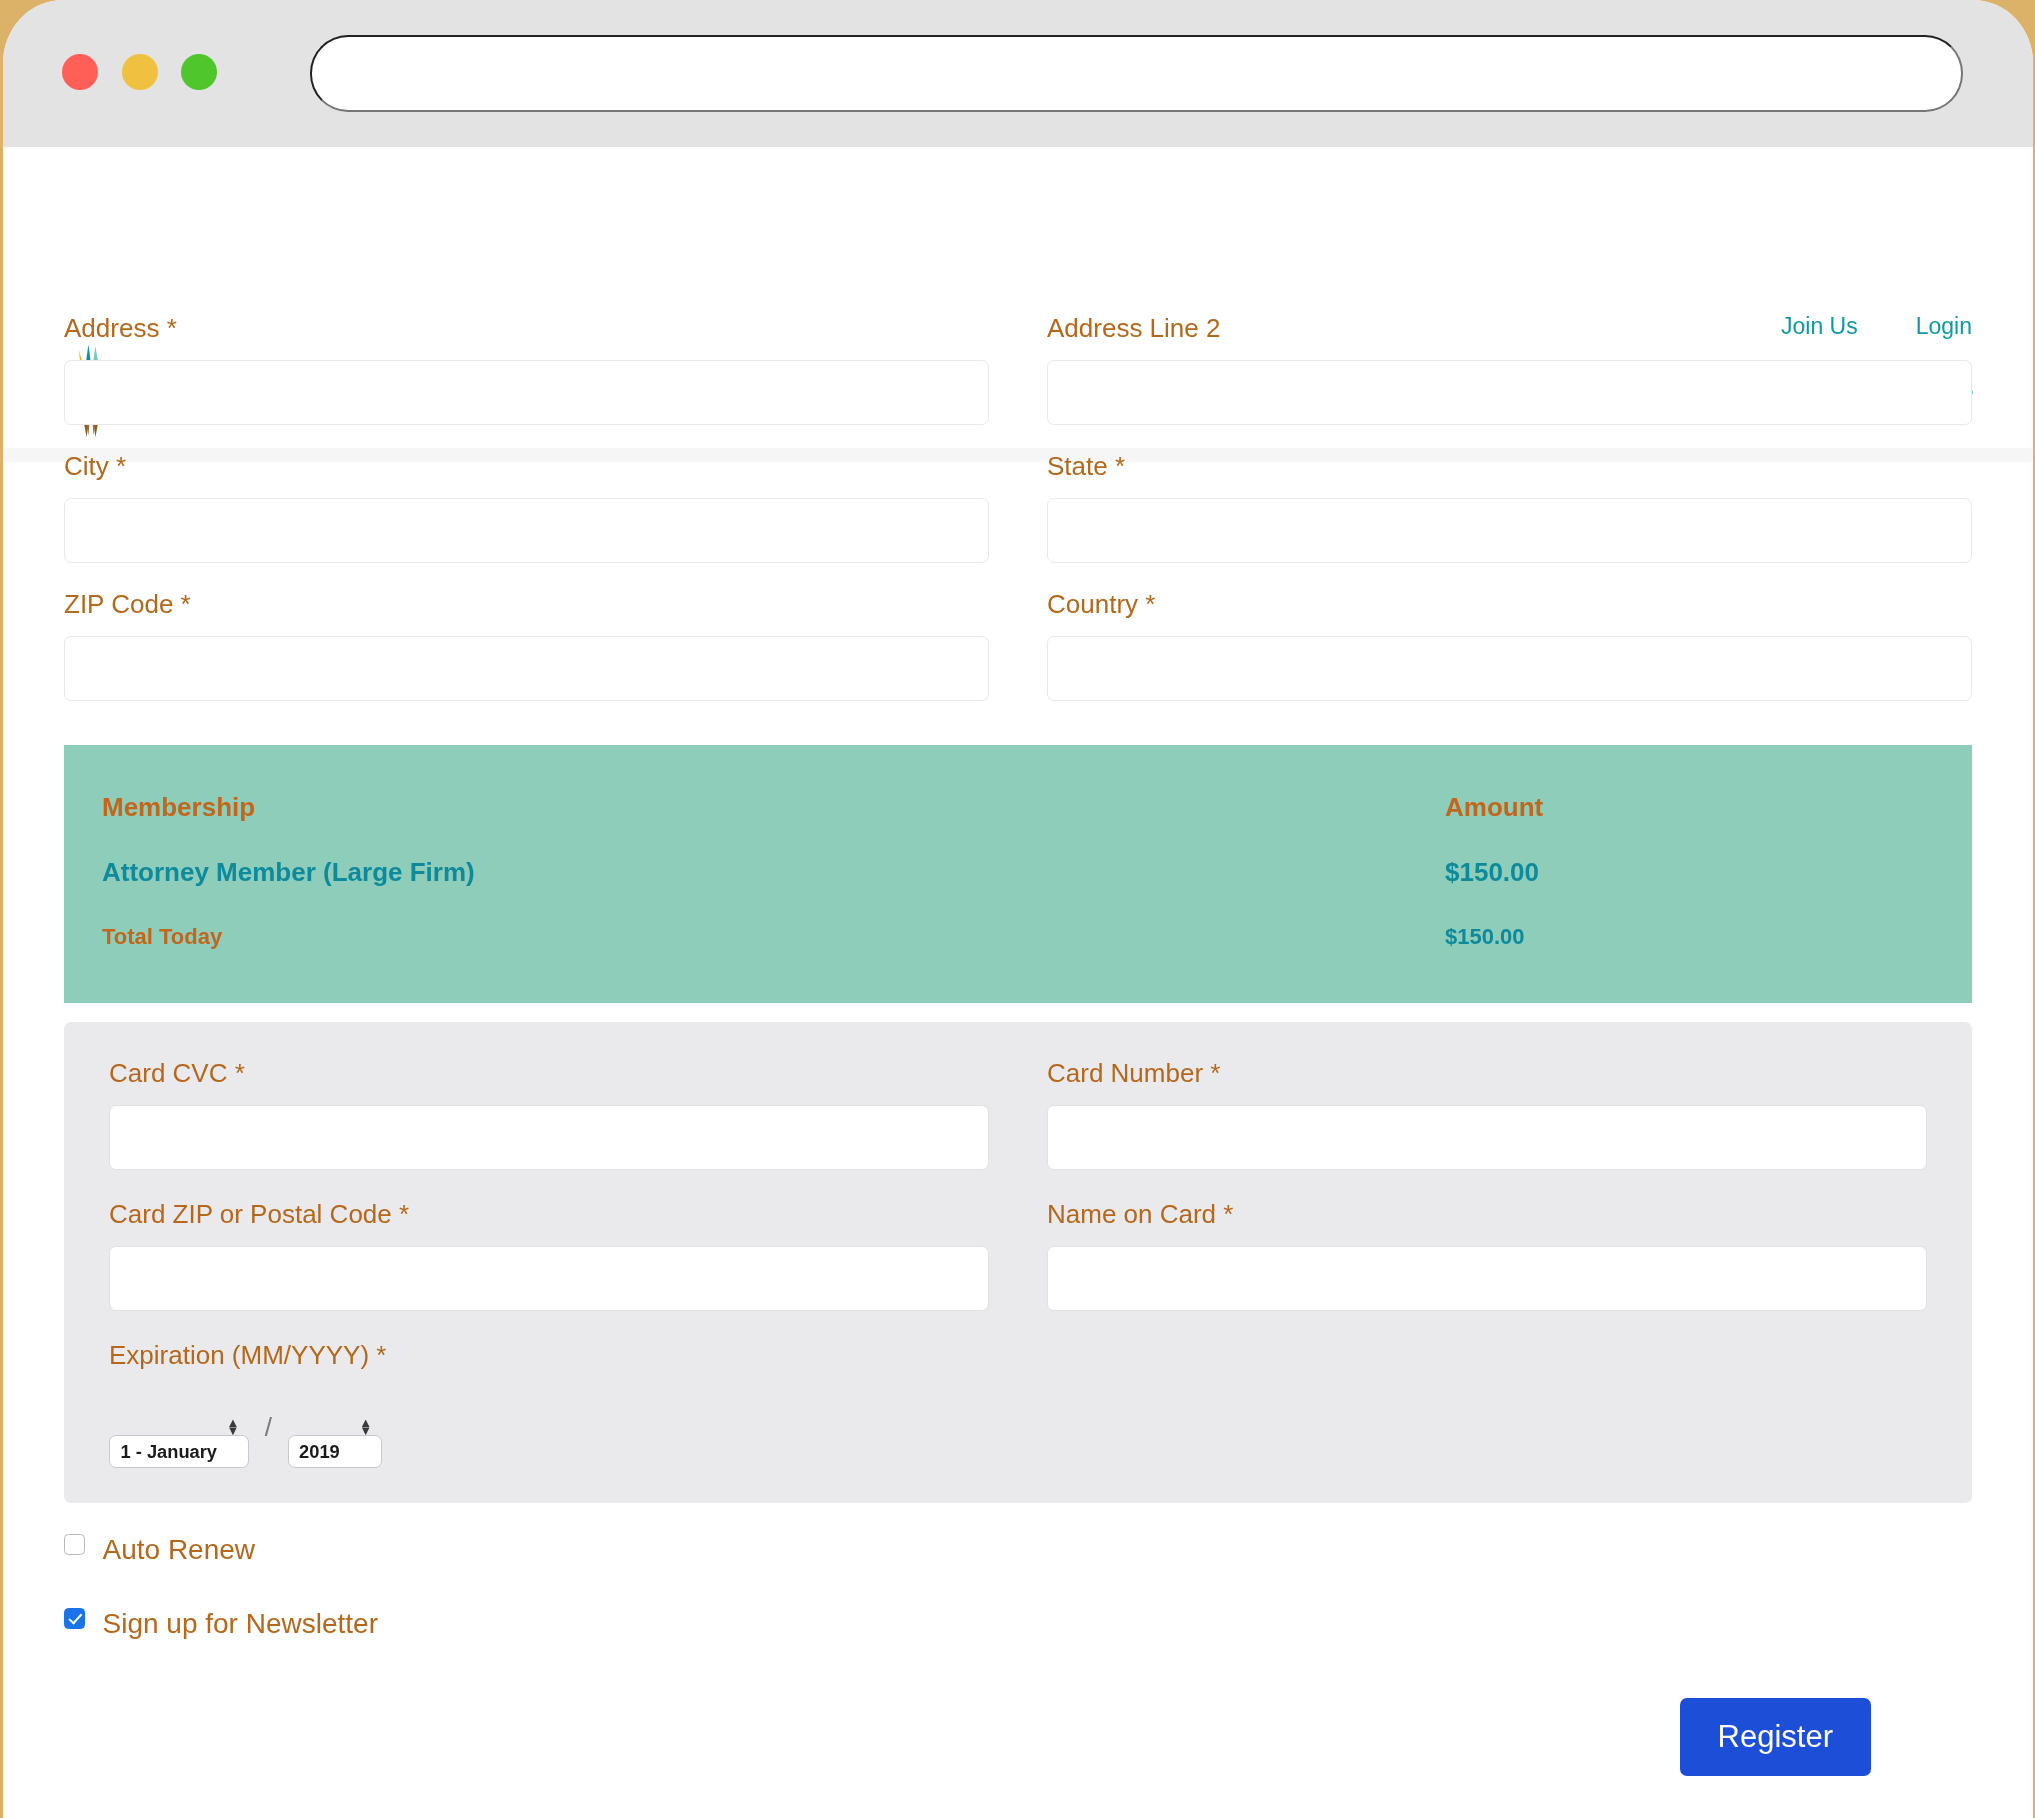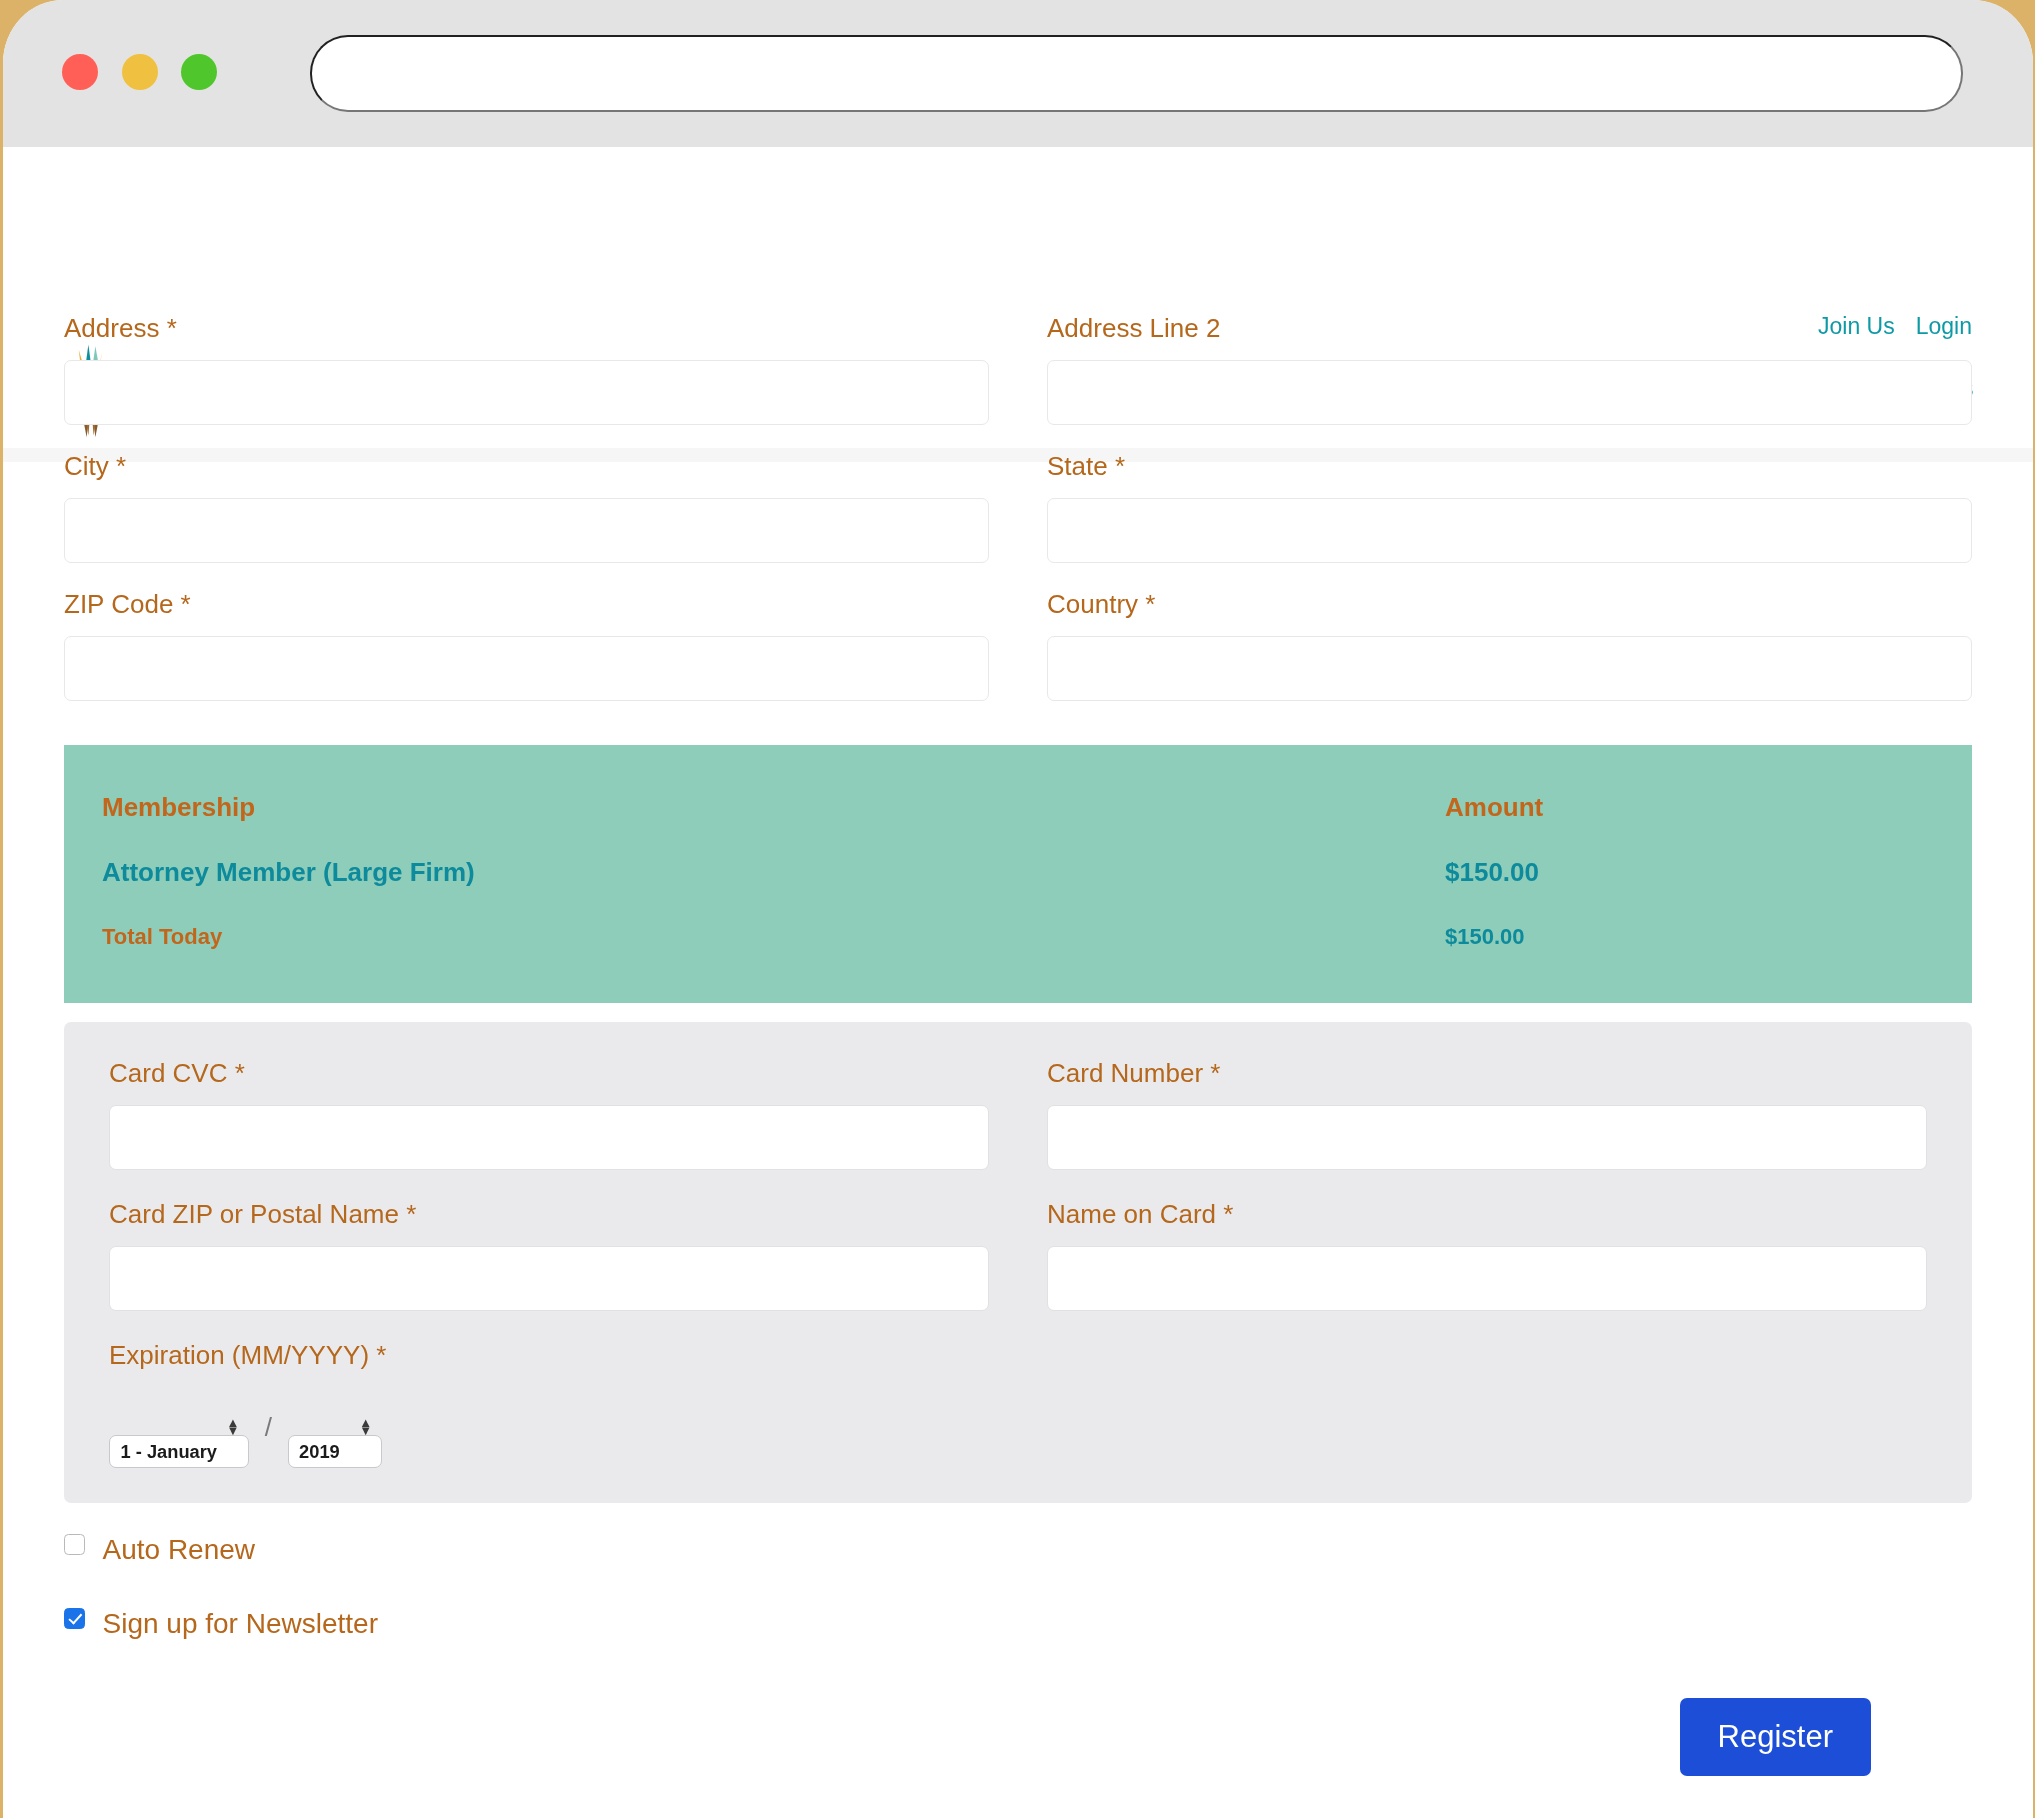--- a/index.html
+++ b/index.html
@@ -89,21 +89,21 @@
     margin-top: 8.7px;
     white-space: nowrap;
     font-family: "Liberation Sans", sans-serif;
   }
 
   .util-nav {
     position: absolute;
     right: 61px;
     top: 166px;
     display: flex;
-    gap: 21px;
+    gap: 58px;
   }
   .util-nav a {
     color: #0d9aa6;
     font-size: 23px;
     text-decoration: none;
   }
 
   .main-nav {
     position: absolute;
     right: 59px;
@@ -463,21 +463,21 @@
             </label>
             <input class="text-input" type="text" value="" style="">
           </div>
         </div>
       </div>
 
       <div class="row">
         <div class="col">
           <div class="field">
             <label class="field-label">
-              <span>Card ZIP or Postal Name</span>
+              <span>Card ZIP or Postal Code</span>
               <span class="req">*</span>
             </label>
             <input class="text-input" type="text" value="" style="">
           </div>
         </div>
         <div class="col">
           <div class="field">
             <label class="field-label">
               <span>Name on Card</span>
               <span class="req">*</span>

